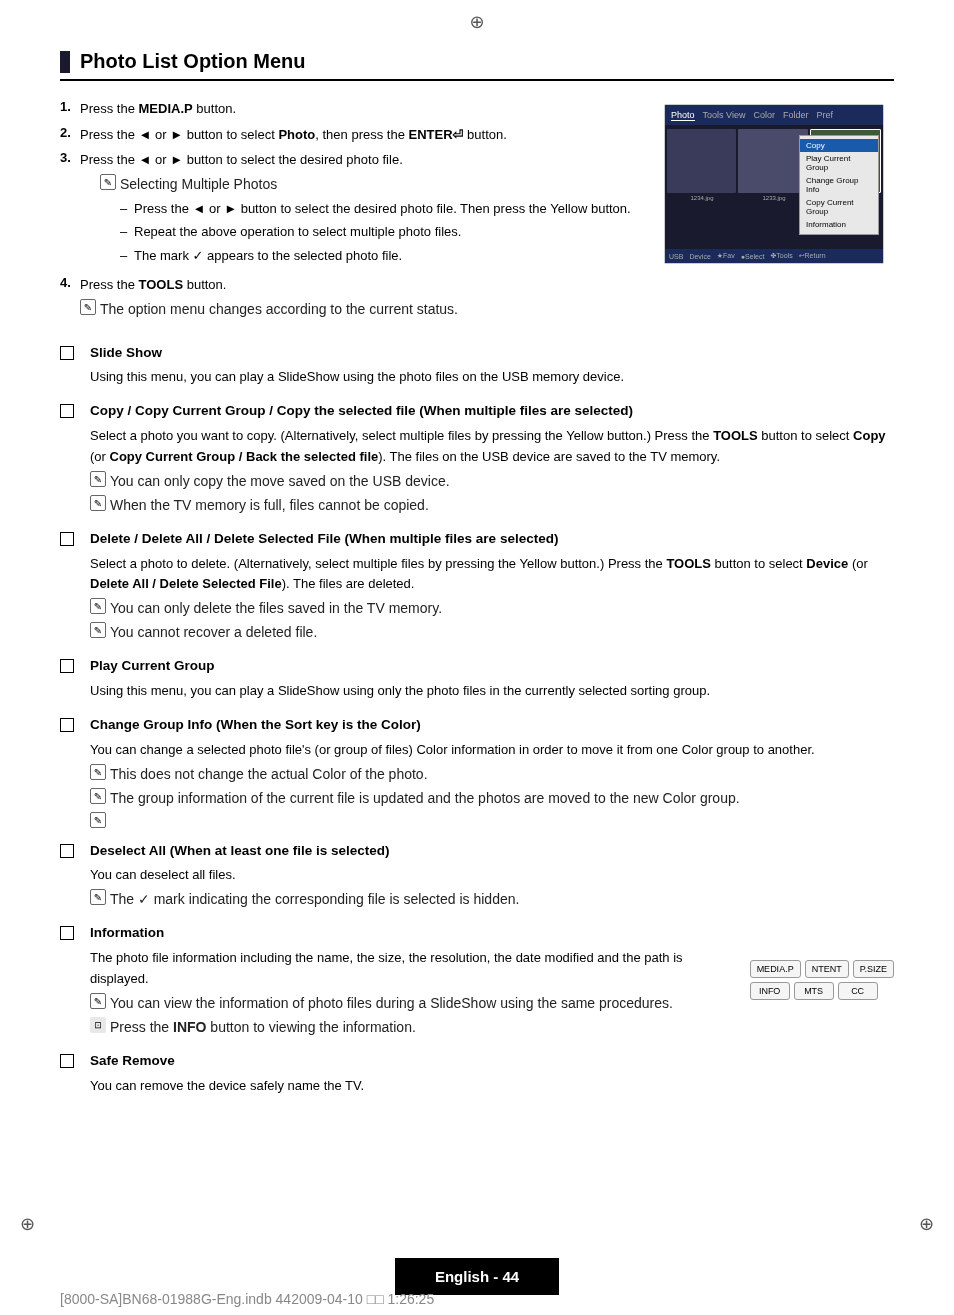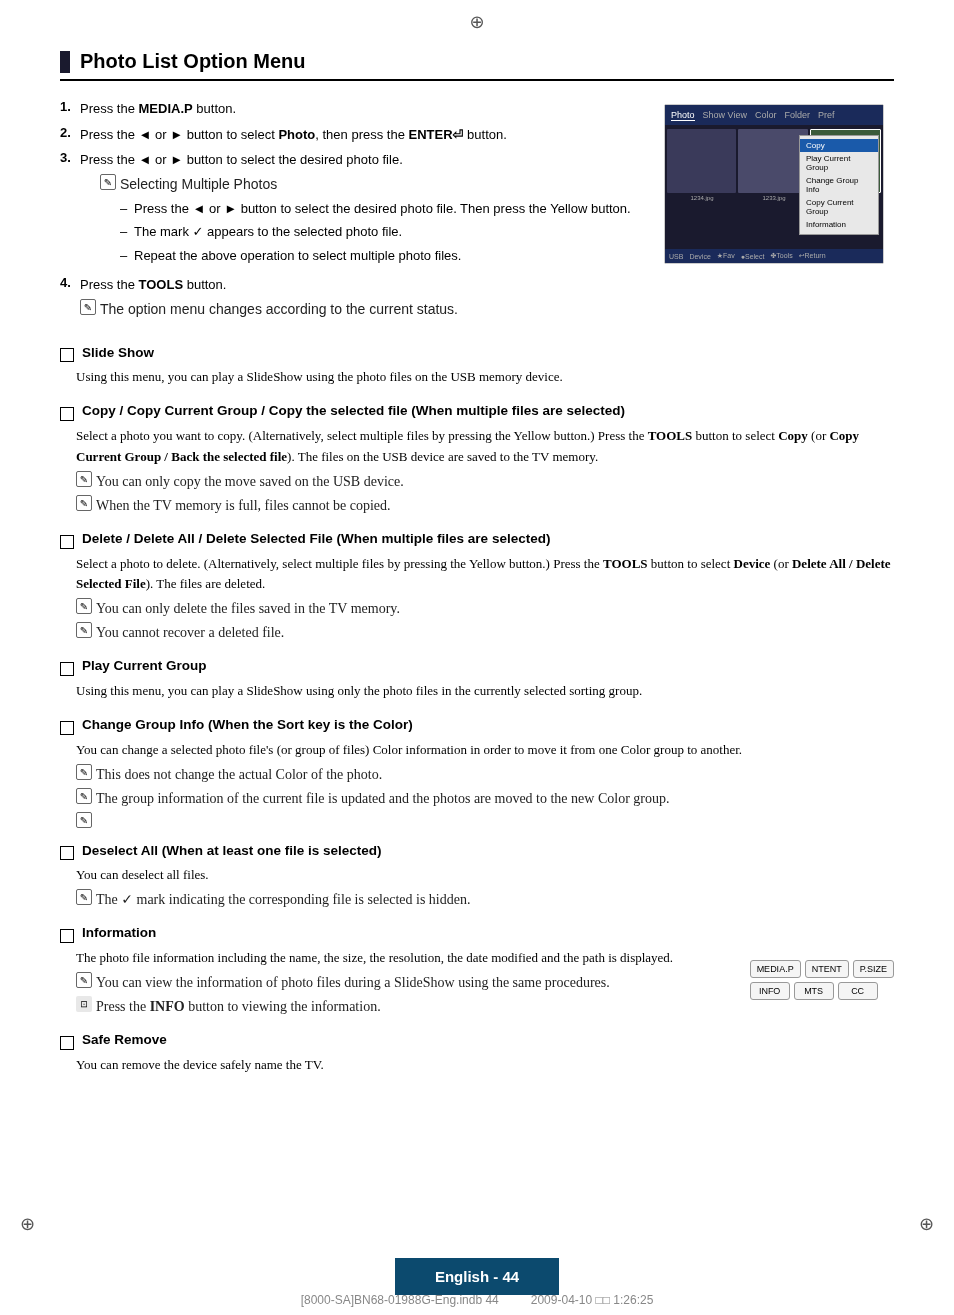--- a/index.html
+++ b/index.html
@@ -163,41 +163,40 @@
       position: absolute;
       left: 0;
     }
 
     
     .section-item {
       margin-bottom: 14px;
     }
     .section-heading {
       display: flex;
-      align-items: flex-end;
-      gap: 8px;
+      align-items: flex-start;
+      gap: 16px;
       margin-bottom: 5px;
     }
     .checkbox-icon {
       width: 14px;
       height: 14px;
       border: 1.5px solid #000;
       flex-shrink: 0;
       margin-top: 2px;
     }
     .section-heading-text {
       font-size: 13.5px;
       font-weight: bold;
       line-height: 1.4;
     }
     .section-body {
-      margin-left: 16px;
+      margin-left: 30px;
       line-height: 1.6;
       font-size: 13px;
-      font-family: Liberation Serif, serif;
     }
     .section-body p {
       margin-bottom: 3px;
     }
 
     
     .screenshot-mockup {
       border: 1px solid #ccc;
       background: #1a1a2e;
       width: 220px;
@@ -287,37 +286,36 @@
     .page-footer {
       position: absolute;
       bottom: 20px;
       left: 0;
       right: 0;
       display: flex;
       justify-content: center;
       align-items: center;
     }
     .footer-badge {
-      background: #0c4a6e;
+      background: #000000;
       color: #fff;
       padding: 10px 40px;
       font-size: 15px;
       font-weight: bold;
     }
 
     .footer-info {
       position: absolute;
       bottom: 8px;
       left: 60px;
       right: 60px;
       display: flex;
-      justify-content: center;
-      font-size: 12px;
+      justify-content: flex-start;
+      font-size: 14px;
       color: #888;
-      gap: 32px;
     }
   </style>
 </head>
 <body>
 
 <div class="page-container">
 
   <div class="crosshair-top"></div>
 
   <div class="section-title-bar">
@@ -341,22 +339,22 @@
           <span class="step-num">3.</span>
           <span class="step-text">
             Press the ◄ or ► button to select the desired photo file.
             <div class="sub-section">
               <div class="note-row">
                 <span class="note-icon">✎</span>
                 <span class="note-text">Selecting Multiple Photos</span>
               </div>
               <ul class="dash-list">
                 <li>Press the ◄ or ► button to select the desired photo file. Then press the Yellow button.</li>
+                <li>Repeat the above operation to select multiple photo files.</li>
                 <li>The mark ✓ appears to the selected photo file.</li>
-                <li>Repeat the above operation to select multiple photo files.</li>
               </ul>
             </div>
           </span>
         </li>
         <li>
           <span class="step-num">4.</span>
           <span class="step-text">
             Press the <b>TOOLS</b> button.
             <div class="note-row" style="margin-top:4px;">
               <span class="note-icon">✎</span>
@@ -365,21 +363,21 @@
           </span>
         </li>
       </ol>
     </div>
 
     <div class="screenshot-area">
       <div class="screenshot-mockup">
 
         <div class="screenshot-top-bar">
           <span class="tab-item active">Photo</span>
-          <span class="tab-item">Show View</span>
+          <span class="tab-item">Tools View</span>
           <span class="tab-item">Color</span>
           <span class="tab-item">Folder</span>
           <span class="tab-item">Pref</span>
         </div>
 
         <div class="screenshot-inner">
 
           <div style="flex:1; padding:4px 2px; display:flex; flex-direction:column; gap:2px;">
             <div style="display:flex; gap:2px; flex:1;">
               <div style="flex:1; background:#3a3a5a; border-radius:1px;"></div>

